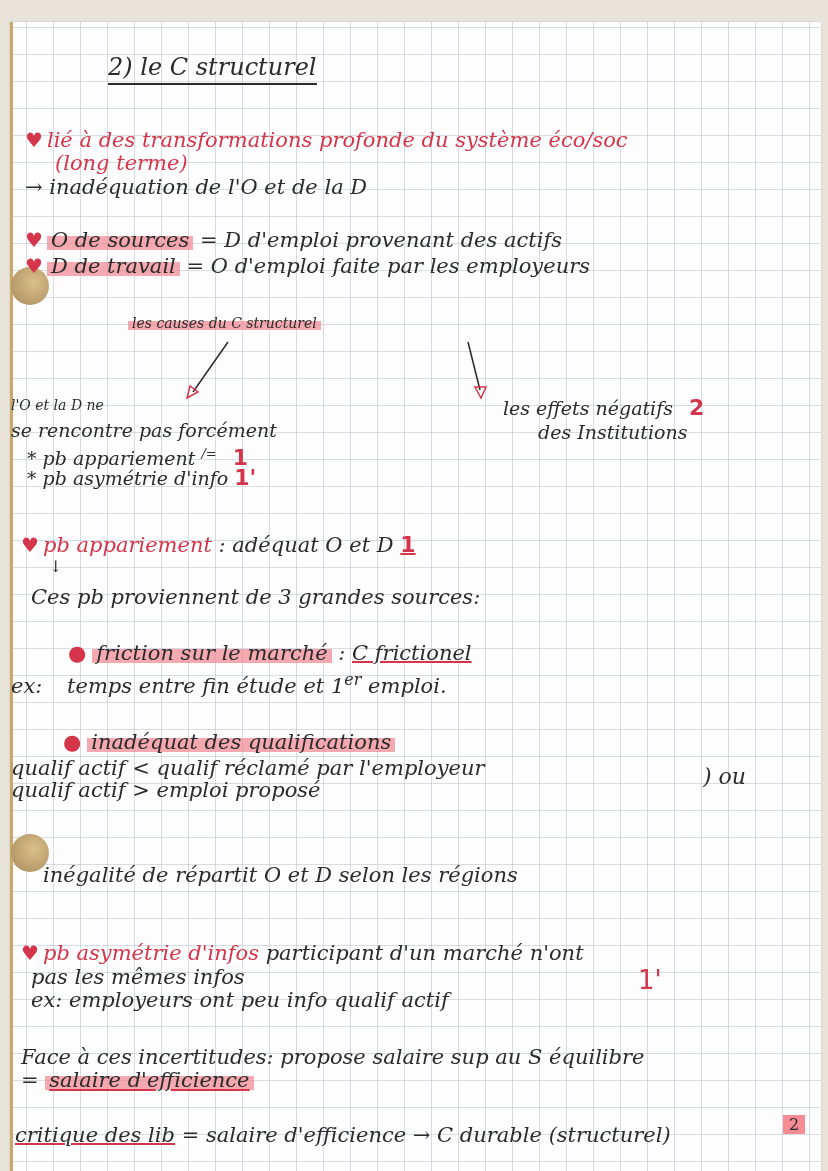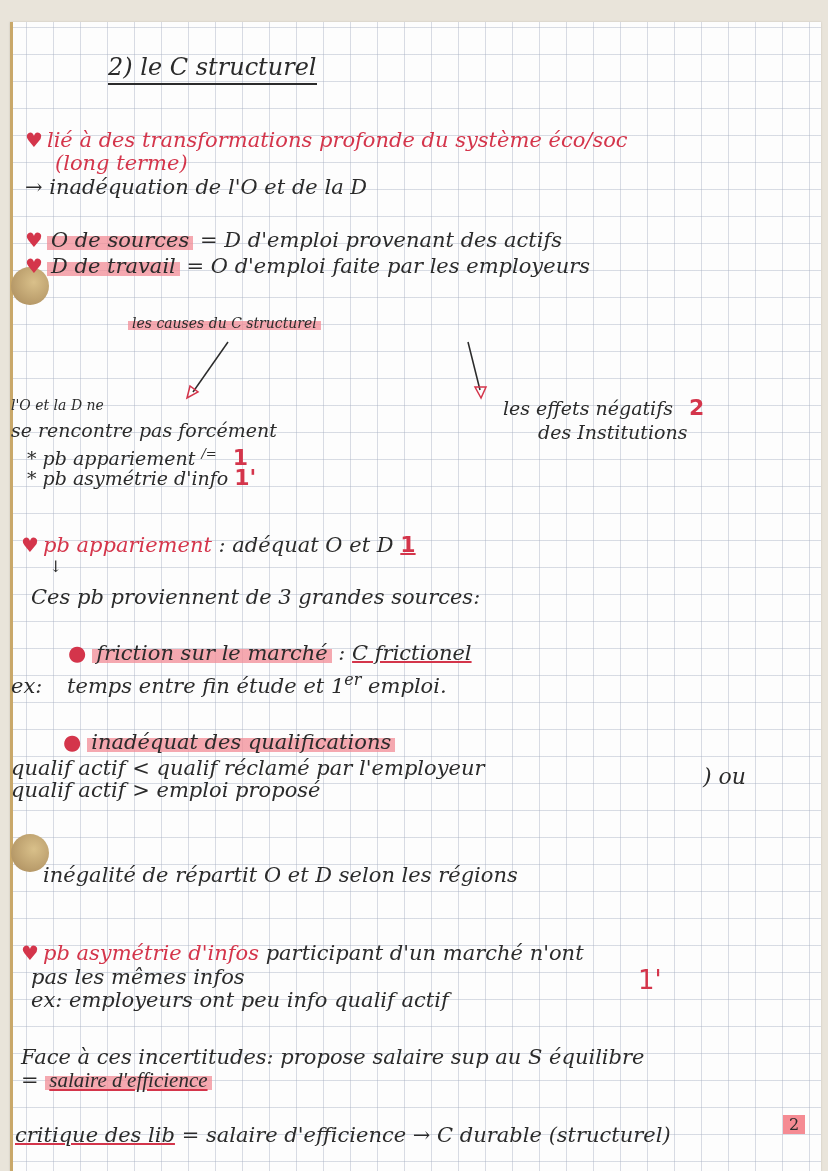--- a/index.html
+++ b/index.html
@@ -131,21 +131,21 @@
     <span class="heart">♥</span><span class="red">pb asymétrie d'infos</span><span> participant d'un marché n'ont</span>
   </div>
   <div class="ln" style="left:18px; top:942px;">pas les mêmes infos</div>
   <div class="ln" style="left:18px; top:965px;">ex: employeurs ont peu info qualif actif</div>
   <div class="ln" style="left:625px; top:945px; font-size:26px;">
     <span class="num" style="font-size:26px; font-weight:normal;">1'</span>
   </div>
 
   <div class="ln" style="left:8px; top:1022px;">Face à ces incertitudes: propose salaire sup au S équilibre</div>
   <div class="ln" style="left:8px; top:1045px;">
-    <span>= </span><span class="hl" style="text-decoration:underline; text-decoration-color:#d4354b;font-family:Liberation Serif, serif;">salaire d'efficience</span>
+    <span>= </span><span class="hl" style="text-decoration:underline; text-decoration-color:#d4354b;">salaire d'efficience</span>
   </div>
   <div class="ln" style="left:2px; top:1100px;">
     <span class="ul">critique des lib</span><span> = salaire d'efficience → C durable (structurel)</span>
   </div>
   <div class="ln" style="left:770px; top:1090px; font-size:16px; font-style:normal;">
     <span class="pagenum">2</span>
   </div>
 </div>
 
 </body></html>

